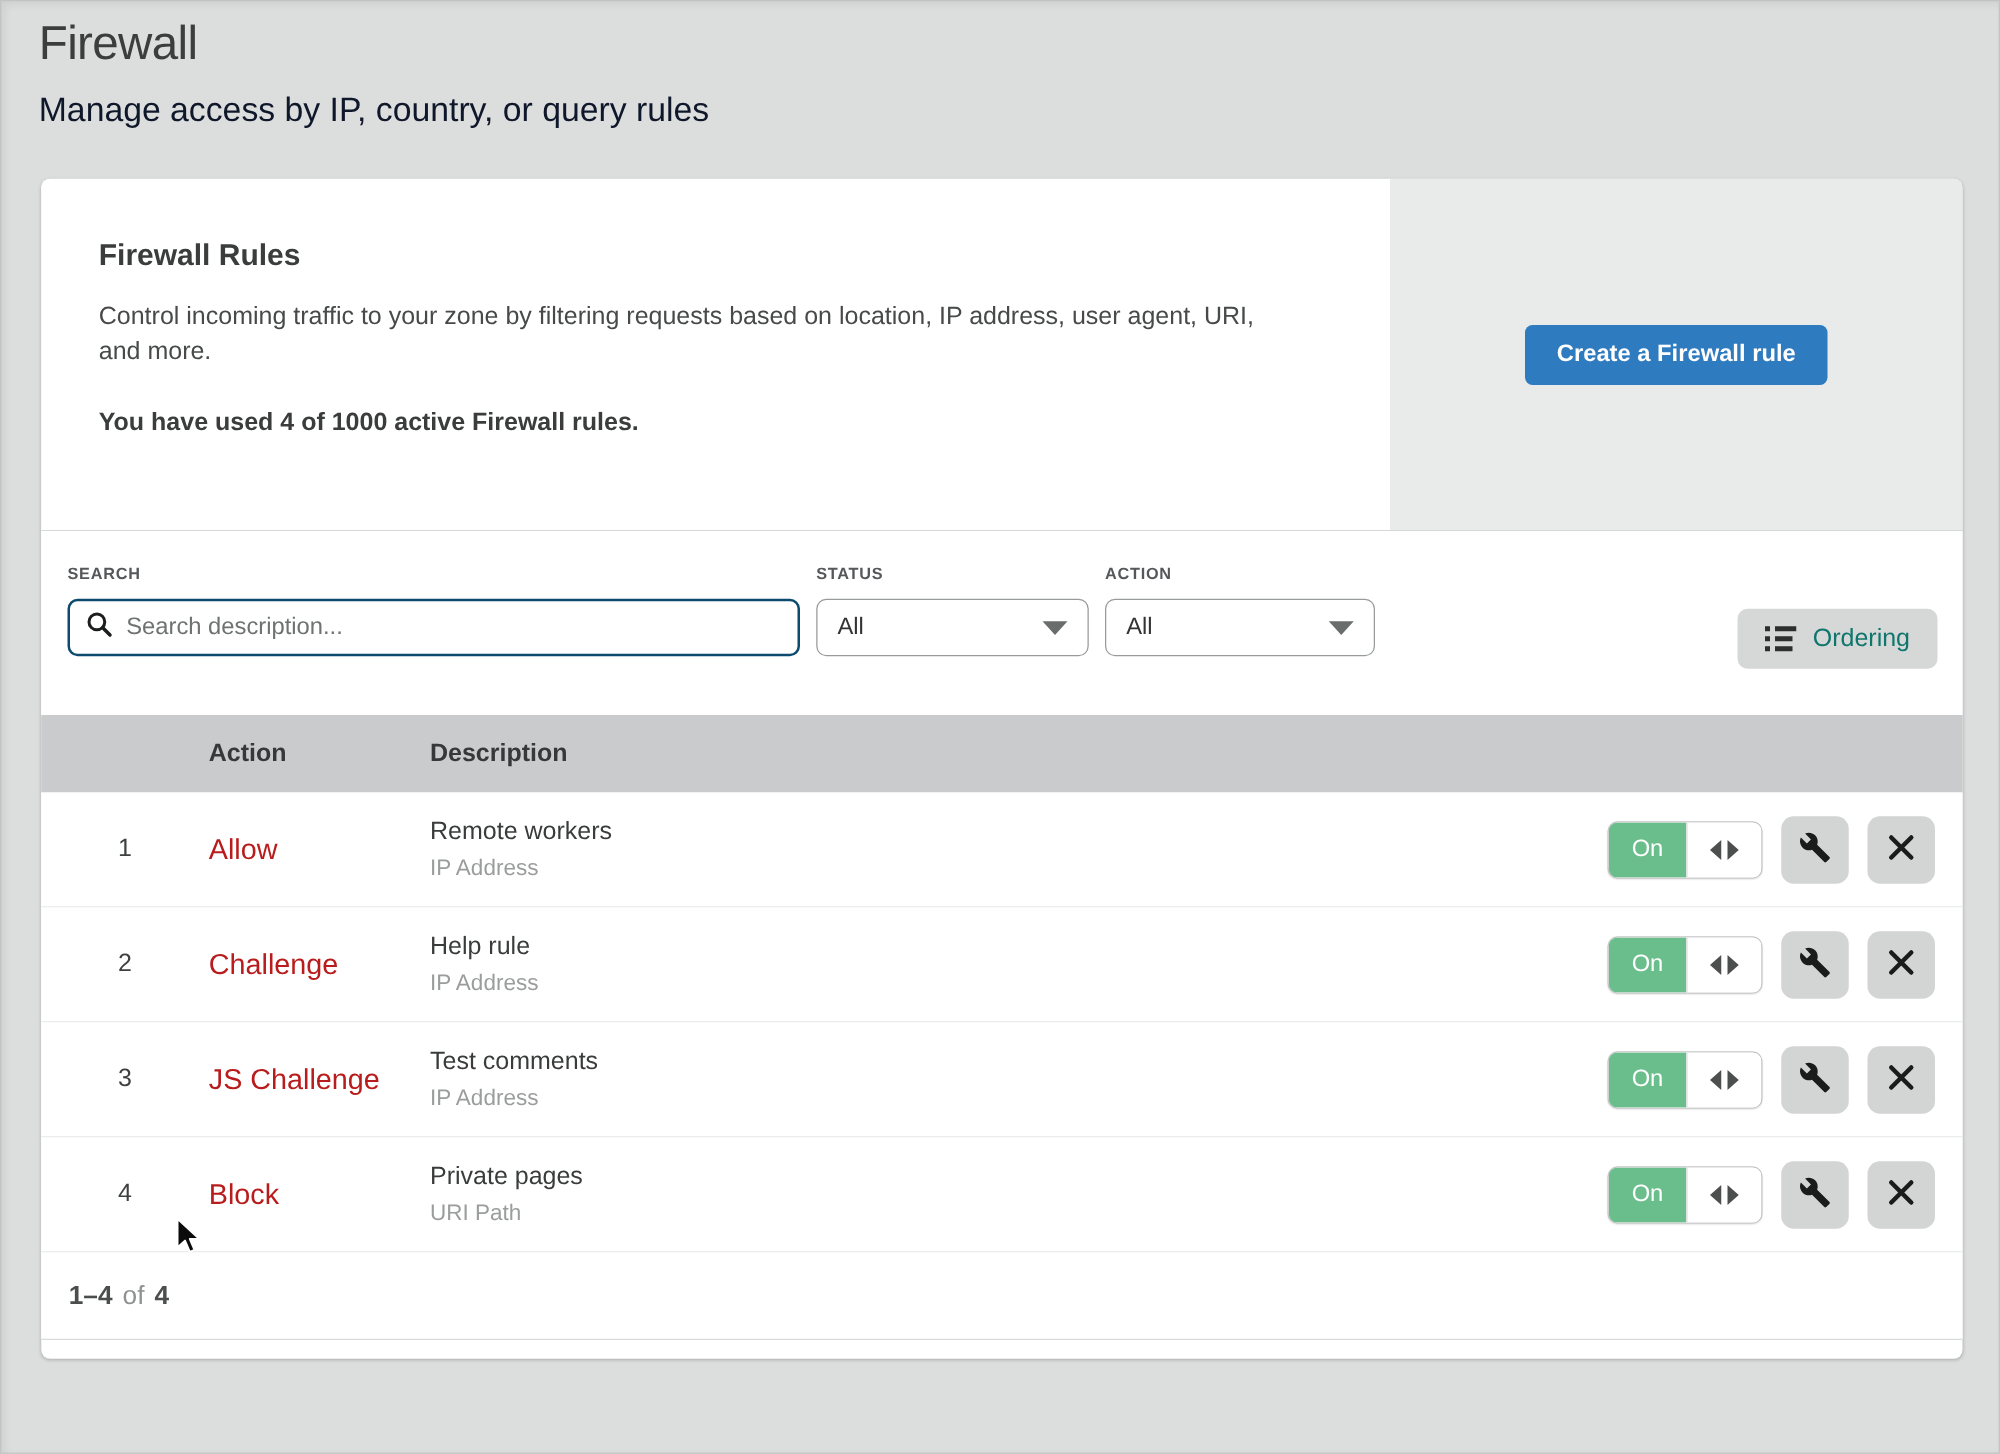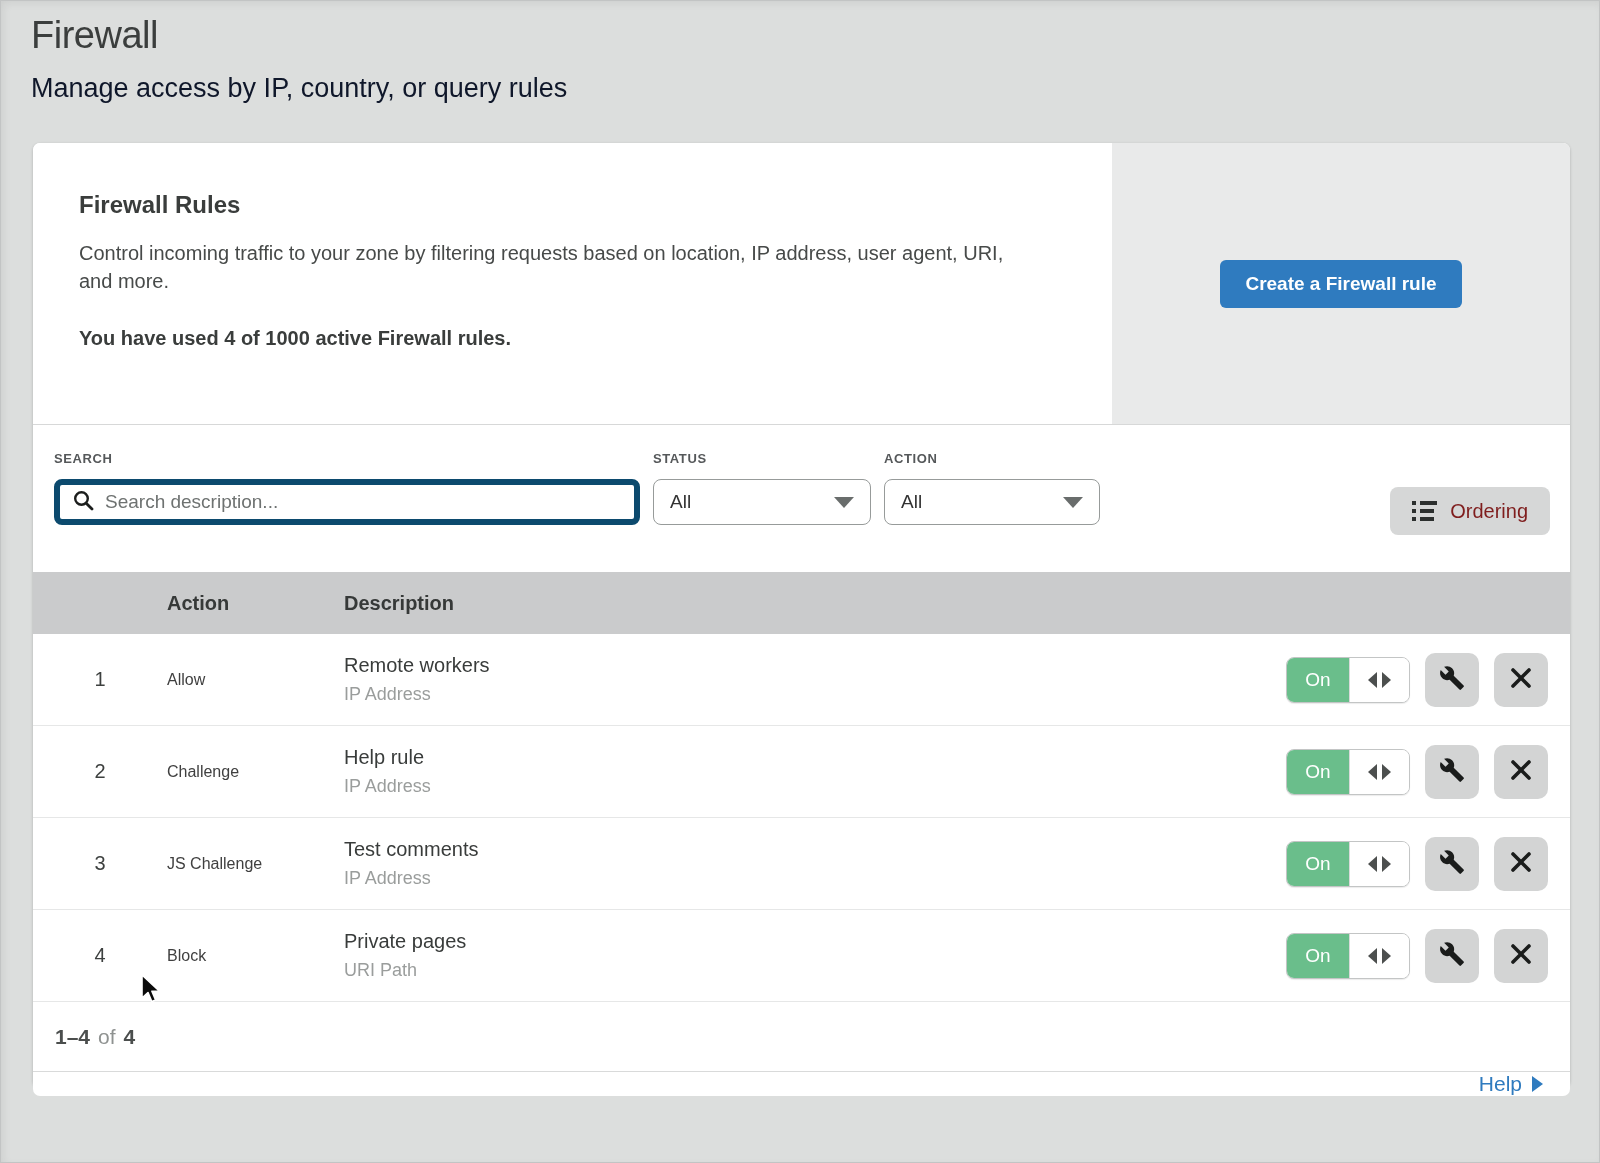--- a/index.html
+++ b/index.html
@@ -33,52 +33,52 @@
   .create-btn { background:#2f7bbf; color:#ffffff; font-size:19px; font-weight:600;
                 border:none; border-radius:6px; padding:13px 25px; cursor:pointer;
                 font-family:inherit; }
 
   
   .filters { height:147px; flex:none; display:flex; align-items:flex-start;
              padding:26px 20px 0 21px; position:relative; background:#fff; }
   .filter-group { margin-right:13px; }
   .filter-label { font-size:13px; font-weight:700; color:#55585a;
                   letter-spacing:.6px; margin-bottom:13px; }
-  .search-box { width:586px; height:46px; border:6px solid #0c4a6e; border-radius:8px;
+  .search-box { width:586px; height:46px; border:2px solid #0c4a6e; border-radius:8px;
                 display:flex; align-items:center; padding:0 13px; background:#fff; }
   .search-box input { border:none; outline:none; font-size:19px; color:#333;
                       width:100%; margin-left:11px; font-family:inherit; background:transparent; }
   .search-box input::placeholder { color:#6e7271; opacity:1; }
   .select { height:46px; border:1px solid #979b9a; border-radius:8px; background:#fff;
             display:flex; align-items:center; justify-content:space-between;
             padding:0 16px; font-size:19px; color:#333; cursor:pointer; }
   .select-status { width:218px; }
   .select-action { width:216px; }
   .caret { width:0; height:0; border-left:10px solid transparent;
            border-right:10px solid transparent; border-top:11px solid #696d6c; }
   .ordering-btn { position:absolute; right:20px; top:62px; height:48px;
                   background:#d6d7d7; border:none; border-radius:8px; cursor:pointer;
                   display:flex; align-items:center; gap:13px; padding:0 22px;
-                  font-size:20px; color:#7f1d1d; font-family:inherit; }
+                  font-size:20px; color:#0f766e; font-family:inherit; }
   .list-icon { display:flex; flex-direction:column; gap:4px; }
   .list-icon .li-row { display:flex; gap:4px; align-items:center; }
   .list-icon .li-dot { width:4px; height:4px; background:#2c2f2e; }
   .list-icon .li-bar { height:4px; background:#2c2f2e; }
 
   
   .table-header { height:62px; flex:none; background:#cacbcc; display:flex;
                   align-items:center; font-size:20px; font-weight:700; color:#363938; }
   .cell-num { width:134px; text-align:center; flex:none; }
   .cell-action { width:177px; flex:none; }
   .cell-desc { flex:1; min-width:0; }
 
   .rule-row { height:92px; flex:none; display:flex; align-items:center;
               border-bottom:1px solid #e6e7e7; background:#fff; }
   .rule-num { font-size:20px; color:#3d403f; }
-  .rule-action { font-size:16px; color:#404040; }
+  .rule-action { font-size:23px; color:#b91c1c; }
   .desc-title { font-size:20px; color:#393c3b; margin-bottom:7px; }
   .desc-sub { font-size:18px; color:#9a9d9c; }
 
   .row-controls { display:flex; align-items:center; gap:15px; padding-right:22px; flex:none; }
   .toggle { display:flex; height:46px; border:1px solid #c3c5c5; border-radius:8px;
             overflow:hidden; cursor:pointer; background:#fff;
             box-shadow:0 1px 1px rgba(0,0,0,.08); }
   .toggle-on { width:62px; background:#6abe8b; color:#fff; font-size:19px;
                display:flex; align-items:center; justify-content:center; }
   .toggle-handle { width:60px; background:#fff; display:flex; align-items:center;
@@ -295,26 +295,20 @@
       </button>
     </div>
   </div>
 
   <div class="pagination">
     <span class="pg-range">1–4</span>
     <span class="pg-of">of</span>
     <span class="pg-total">4</span>
   </div>
 
-  <div class="card-footer">
-    <a class="help-link">
-      <span>Help</span>
-      <span class="help-arrow"></span>
-    </a>
-  </div>
 
 </main>
 
 <div class="mouse-cursor">
   <svg width="28" height="32" viewBox="0 0 28 32">
     <path d="M2,1 L2,24 L8,18.5 L11.8,27.5 L15.6,25.9 L11.9,17.2 L19.5,17.2 Z" fill="#0b0b0b" stroke="#ffffff" stroke-width="1.6" stroke-linejoin="round"></path>
   </svg>
 </div>
 
 </body></html>

